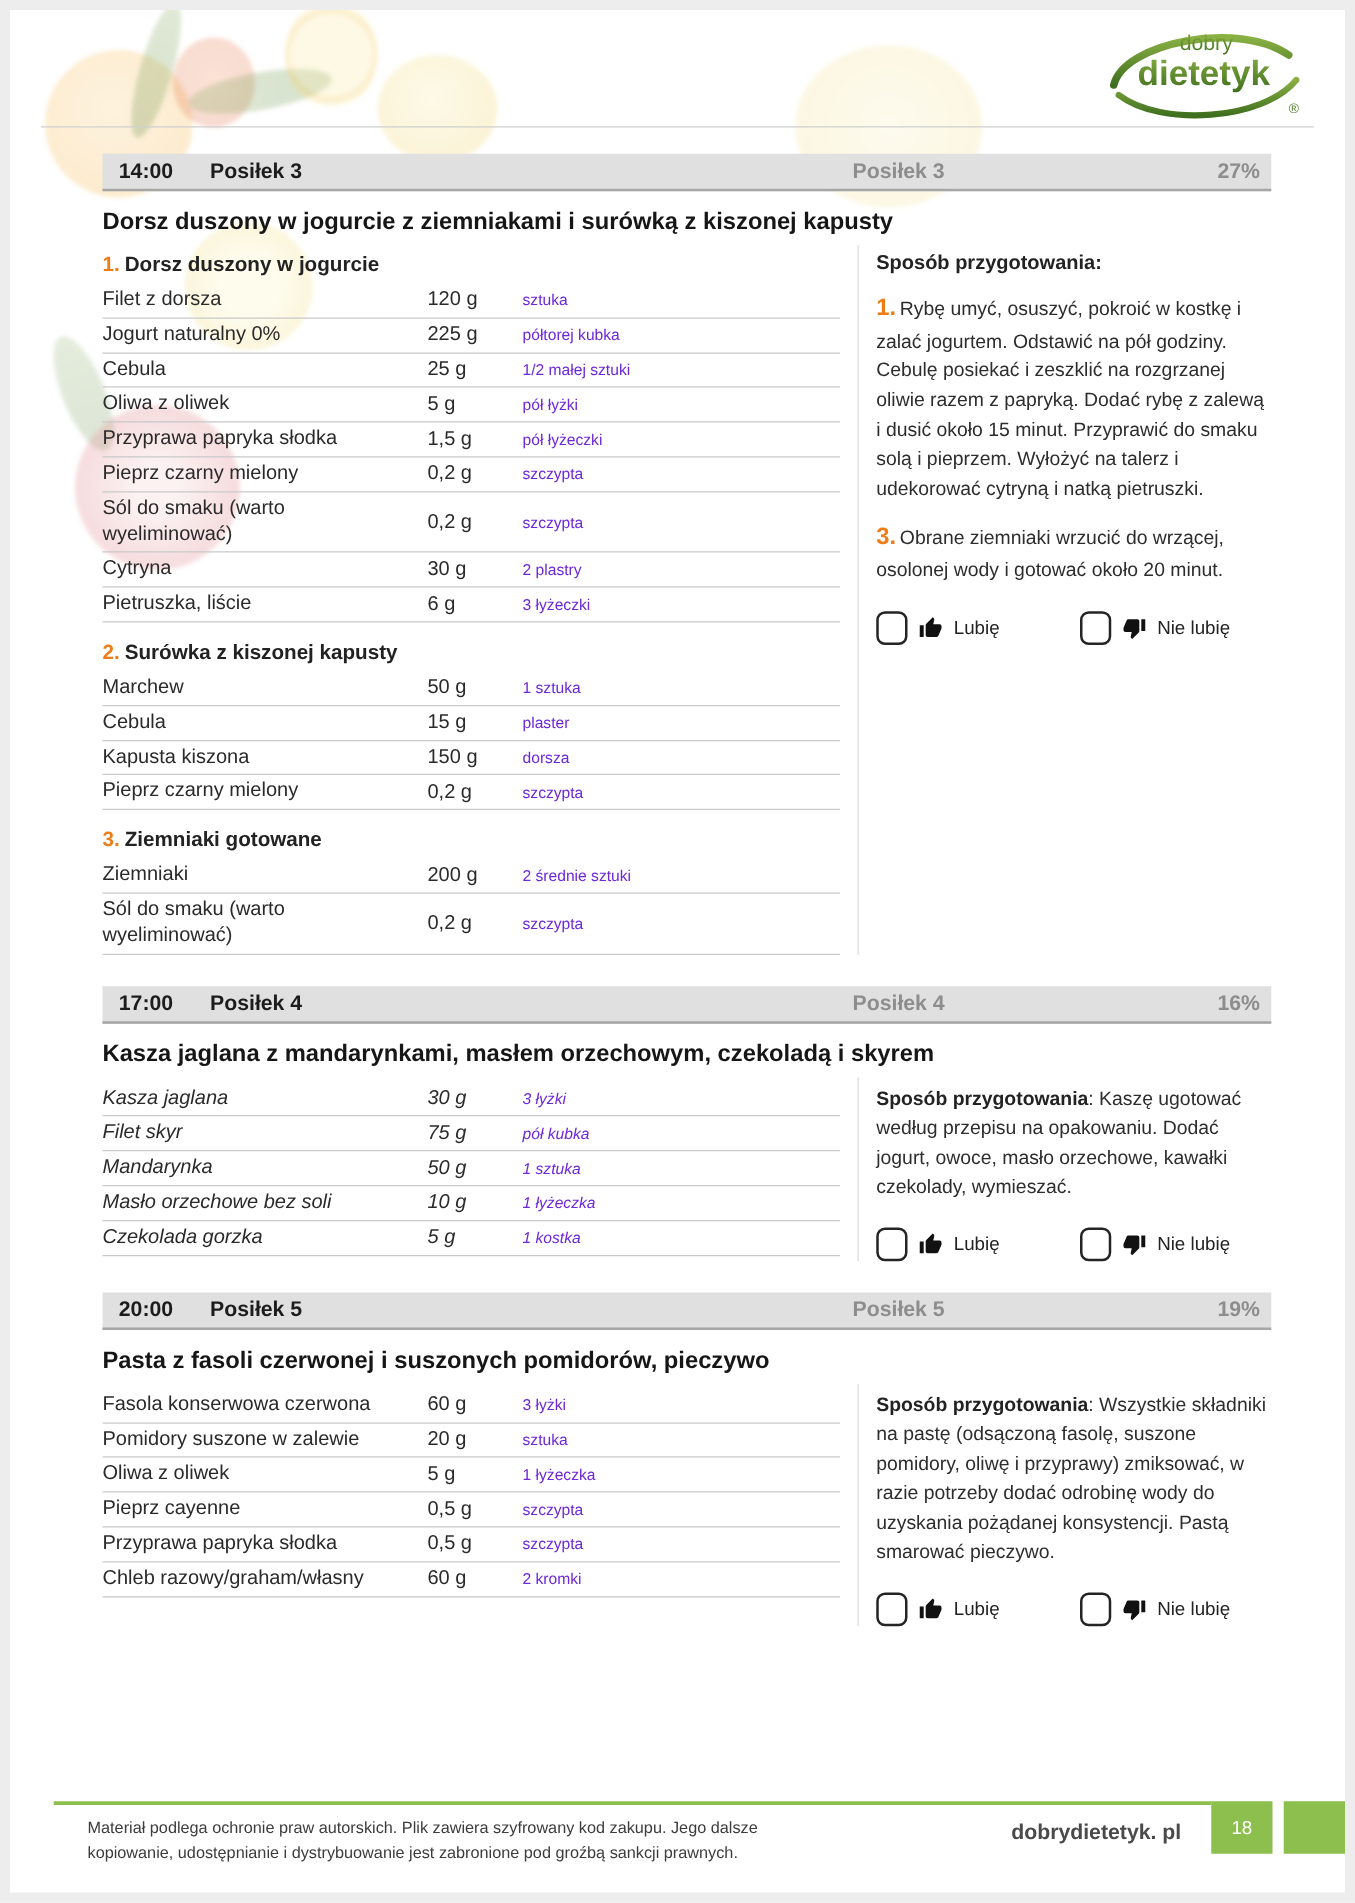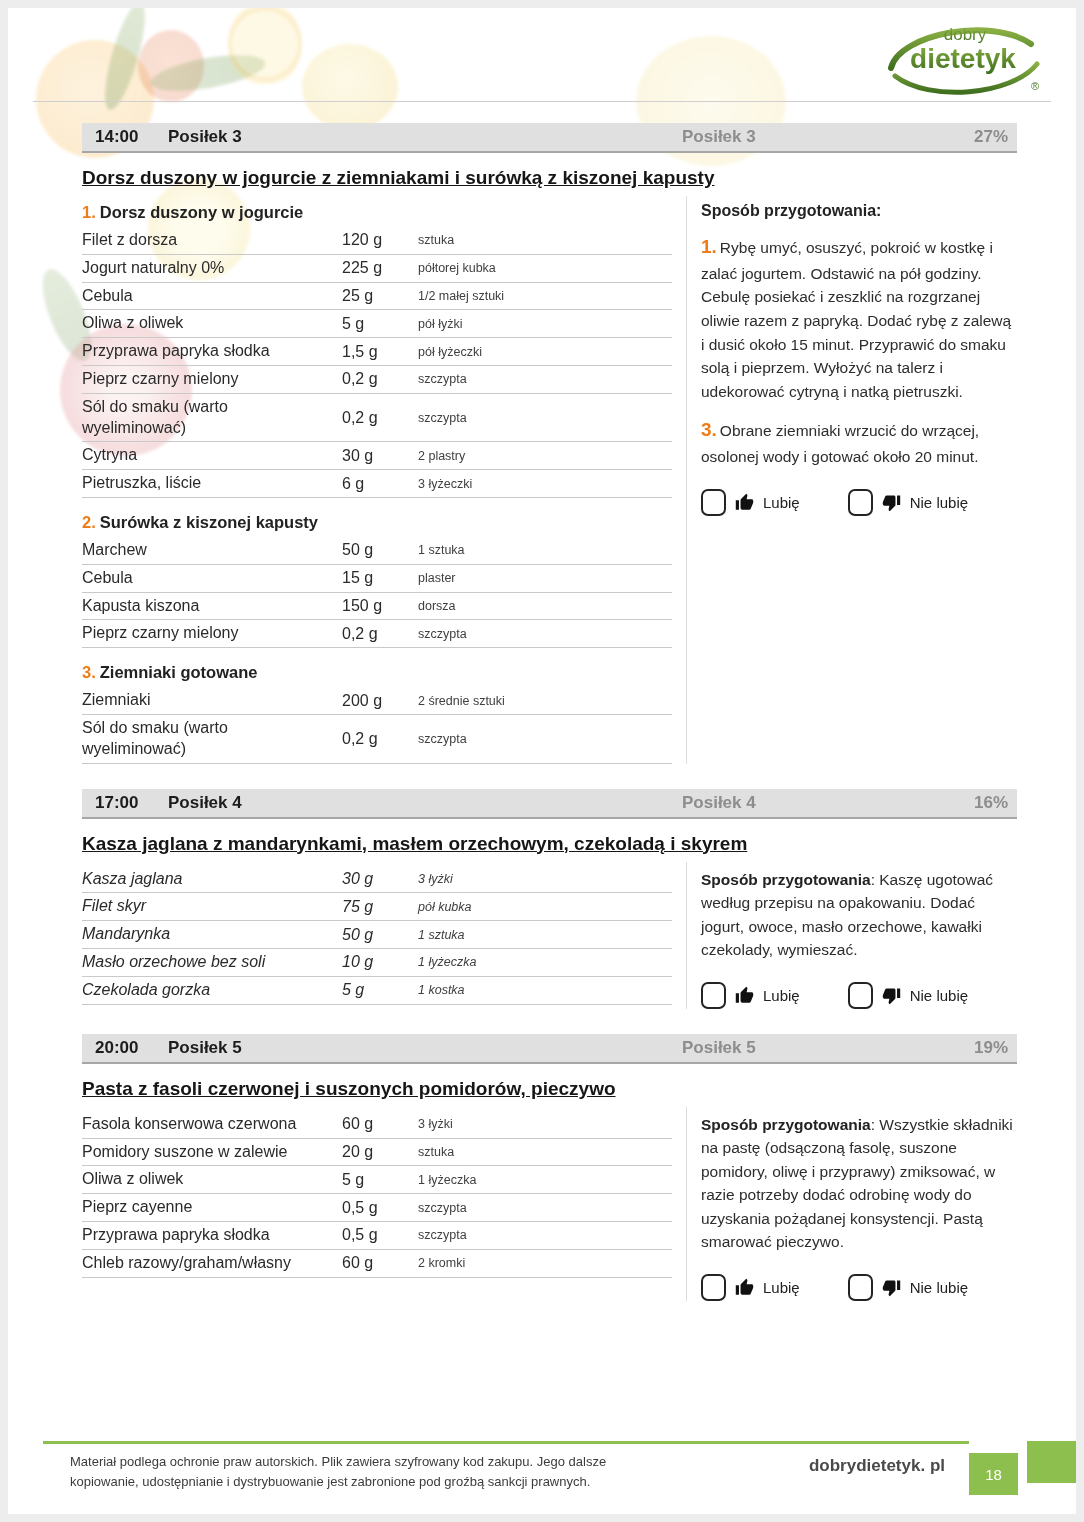--- a/index.html
+++ b/index.html
@@ -33,52 +33,52 @@
   
   .content { position:absolute; top:123px; left:82px; width:935px; z-index:4; }
   .meal + .meal { margin-top:25px; }
 
   .meal-bar { position:relative; height:30px; background:#e0e0e0; border-bottom:2px solid #a6a6a6;
               display:flex; align-items:center; font-size:17px; font-weight:bold; color:#1c1c1c; }
   .meal-bar .time { margin-left:13px; width:73px; }
   .meal-bar .bar-name-right { position:absolute; left:600px; color:#8d8d8d; }
   .meal-bar .bar-percent { position:absolute; right:9px; color:#8d8d8d; }
 
-  .meal-title { font-size:19px; font-weight:bold; color:#161616; margin:14px 0 7px 0;text-decoration:underline; }
+  .meal-title { font-size:19px; font-weight:bold; color:#161616; margin:14px 0 7px 0; }
 
   .meal-body { display:flex; align-items:stretch; }
   .col-left  { width:590px; flex:none; }
   .col-right { flex:1; border-left:1px solid #dcdcdc; margin-left:14px; padding:6px 0 0 14px; }
 
   .sub-head { font-size:16.5px; font-weight:bold; color:#222; margin:15px 0 5px; }
   .sub:first-child .sub-head { margin-top:7px; }
   .sub-head .num { color:#ee7c17; margin-right:4px; }
 
   .ing-row { display:flex; align-items:center; border-bottom:1px solid #c9c9c9; padding:3px 0; min-height:20px; }
   .ing-name    { width:260px; font-size:16px; color:#2a2a2a; line-height:1.3; padding-right:8px; }
   .ing-amount  { width:76px;  font-size:16px; color:#2a2a2a; }
-  .ing-measure { flex:1; font-size:12.5px; color:#404040; }
+  .ing-measure { flex:1; font-size:12.5px; color:#6d28d9; }
 
   .prep-label  { font-size:16px; font-weight:bold; color:#222; }
   .step { font-size:15.5px; color:#2d2d2d; line-height:1.52; margin-top:13px; }
   .step-num { color:#ee7c17; font-weight:bold; font-size:19px; margin-right:3px; }
   .prep-inline { font-size:15.5px; color:#2d2d2d; line-height:1.52; }
   .prep-inline .inline-label { font-weight:bold; color:#222; }
 
-  .likes { display:flex; margin-top:20px; gap:48px; align-items:center; }
+  .likes { display:flex; margin-top:20px; gap:64px; align-items:center; }
   .like-item { display:flex; align-items:center; gap:9px; }
   .checkbox { width:25px; height:27px; border:2px solid #242424; border-radius:7px; background:#fff; cursor:pointer; }
   .thumb-icon { display:inline-flex; }
   .thumb-icon svg { width:19px; height:19px; fill:#111; }
   .like-label { font-size:15px; color:#222; }
 
   
   .footer-line  { position:absolute; top:1441px; left:43px; width:926px; height:3px; background:#8cbf4e; z-index:55; }
   .page-num-box { position:absolute; top:1441px; left:969px; width:49px; height:42px; background:#8cbf4e;
-                  color:#fff; display:flex; align-items:center; justify-content:center; font-size:15px; z-index:55;margin-top:12px; }
+                  color:#fff; display:flex; align-items:center; justify-content:center; font-size:15px; z-index:55; }
   .page-tab     { position:absolute; top:1441px; left:1027px; width:49px; height:42px; background:#8cbf4e; z-index:55; }
   .footer-notice{ position:absolute; top:1452px; left:70px; width:540px; font-size:13px; color:#3c3c3c; line-height:1.55; z-index:55; }
   .footer-site  { position:absolute; top:1456px; left:600px; width:345px; text-align:right; font-weight:bold;
                   font-size:17px; color:#4a4a4a; z-index:55; }
 </style>
 </head>
 <body>
 
 <div class="page">
 

